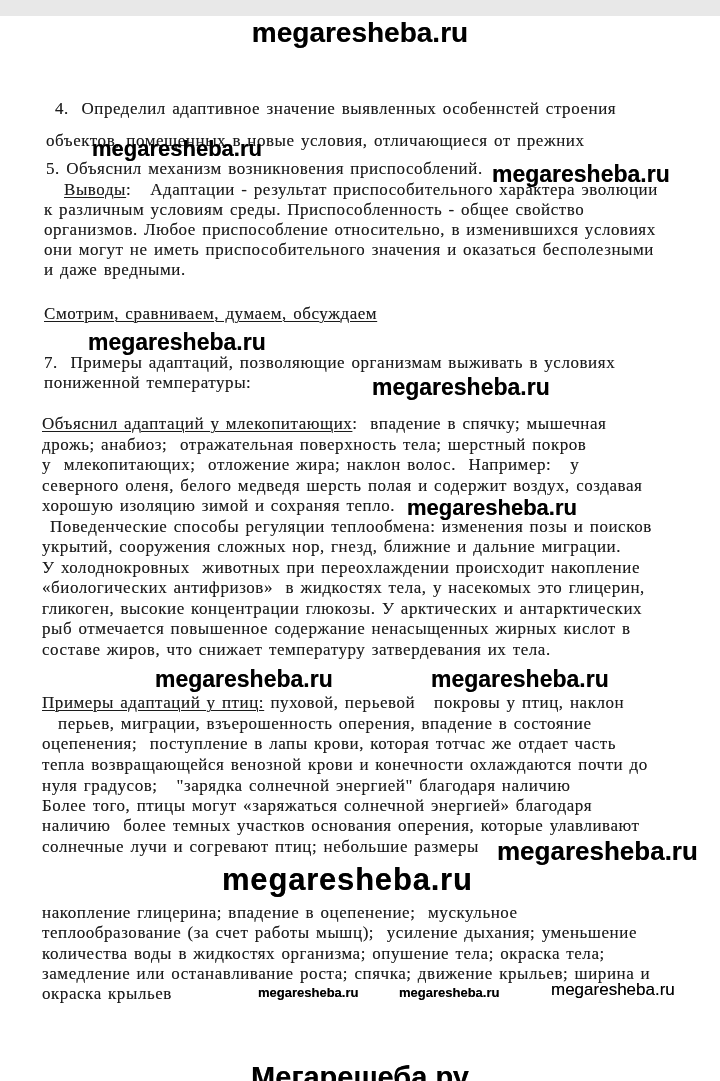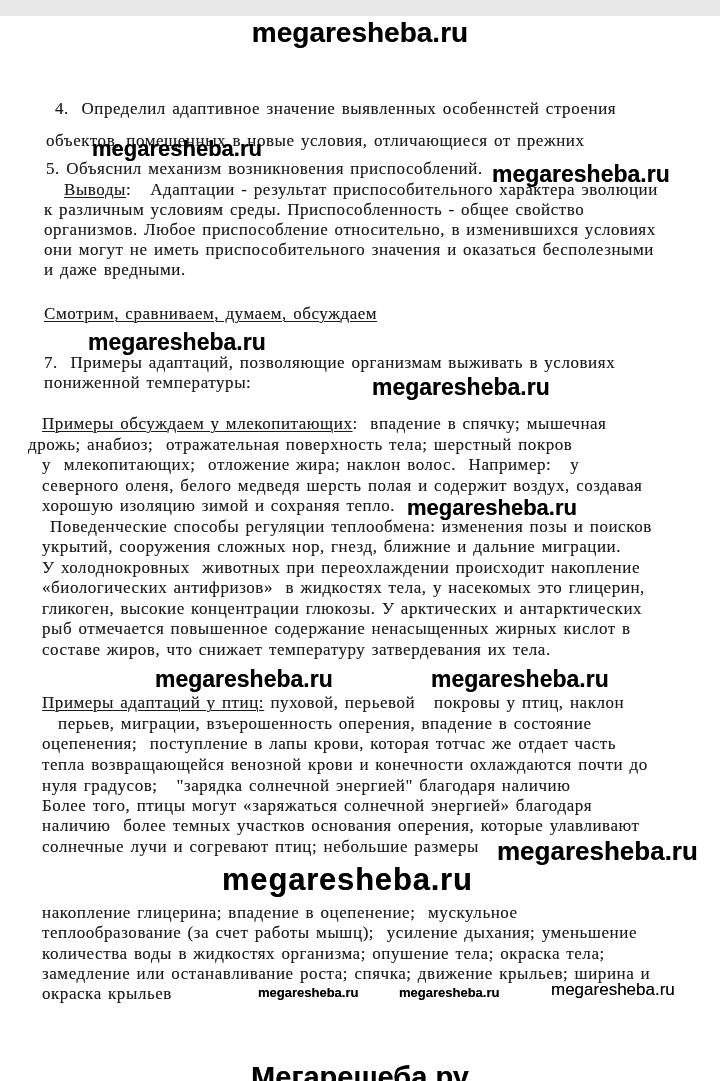--- a/index.html
+++ b/index.html
@@ -61,22 +61,22 @@
   <div class="ln" style="left:46px;top:115px"><span class="u"></span><span>объектов, помещенных в новые условия, отличающиеся от прежних</span></div>
   <div class="ln" style="left:46px;top:143px"><span class="u"></span><span>5. Объяснил механизм возникновения приспособлений.</span></div>
   <div class="ln" style="left:64px;top:164px"><span class="u">Выводы</span><span>:   Адаптации - результат приспособительного характера эволюции</span></div>
   <div class="ln" style="left:44px;top:184px"><span class="u"></span><span>к различным условиям среды. Приспособленность - общее свойство</span></div>
   <div class="ln" style="left:44px;top:204px"><span class="u"></span><span>организмов. Любое приспособление относительно, в изменившихся условиях</span></div>
   <div class="ln" style="left:44px;top:224px"><span class="u"></span><span>они могут не иметь приспособительного значения и оказаться бесполезными</span></div>
   <div class="ln" style="left:44px;top:244px"><span class="u"></span><span>и даже вредными.</span></div>
   <div class="ln" style="left:44px;top:288px"><span class="u">Смотрим, сравниваем, думаем, обсуждаем</span><span></span></div>
   <div class="ln" style="left:44px;top:337px"><span class="u"></span><span>7.  Примеры адаптаций, позволяющие организмам выживать в условиях</span></div>
   <div class="ln" style="left:44px;top:357px"><span class="u"></span><span>пониженной температуры:</span></div>
-  <div class="ln" style="left:42px;top:398px"><span class="u">Примеры обсуждаем у млекопитающих</span><span>:  впадение в спячку; мышечная</span></div>
-  <div class="ln" style="left:28px;top:419px"><span class="u"></span><span>дрожь; анабиоз;  отражательная поверхность тела; шерстный покров</span></div>
+  <div class="ln" style="left:42px;top:398px"><span class="u">Объяснил адаптаций у млекопитающих</span><span>:  впадение в спячку; мышечная</span></div>
+  <div class="ln" style="left:42px;top:419px"><span class="u"></span><span>дрожь; анабиоз;  отражательная поверхность тела; шерстный покров</span></div>
   <div class="ln" style="left:42px;top:439px"><span class="u"></span><span>у  млекопитающих;  отложение жира; наклон волос.  Например:   у</span></div>
   <div class="ln" style="left:42px;top:460px"><span class="u"></span><span>северного оленя, белого медведя шерсть полая и содержит воздух, создавая</span></div>
   <div class="ln" style="left:42px;top:480px"><span class="u"></span><span>хорошую изоляцию зимой и сохраняя тепло.</span></div>
   <div class="ln" style="left:50px;top:501px"><span class="u"></span><span>Поведенческие способы регуляции теплообмена: изменения позы и поисков</span></div>
   <div class="ln" style="left:42px;top:521px"><span class="u"></span><span>укрытий, сооружения сложных нор, гнезд, ближние и дальние миграции.</span></div>
   <div class="ln" style="left:42px;top:542px"><span class="u"></span><span>У холоднокровных  животных при переохлаждении происходит накопление</span></div>
   <div class="ln" style="left:42px;top:583px"><span class="u"></span><span>гликоген, высокие концентрации глюкозы. У арктических и антарктических</span></div>
   <div class="ln" style="left:42px;top:562px"><span class="u"></span><span>«биологических антифризов»  в жидкостях тела, у насекомых это глицерин,</span></div>
   <div class="ln" style="left:42px;top:603px"><span class="u"></span><span>рыб отмечается повышенное содержание ненасыщенных жирных кислот в</span></div>
   <div class="ln" style="left:42px;top:624px"><span class="u"></span><span>составе жиров, что снижает температуру затвердевания их тела.</span></div>

